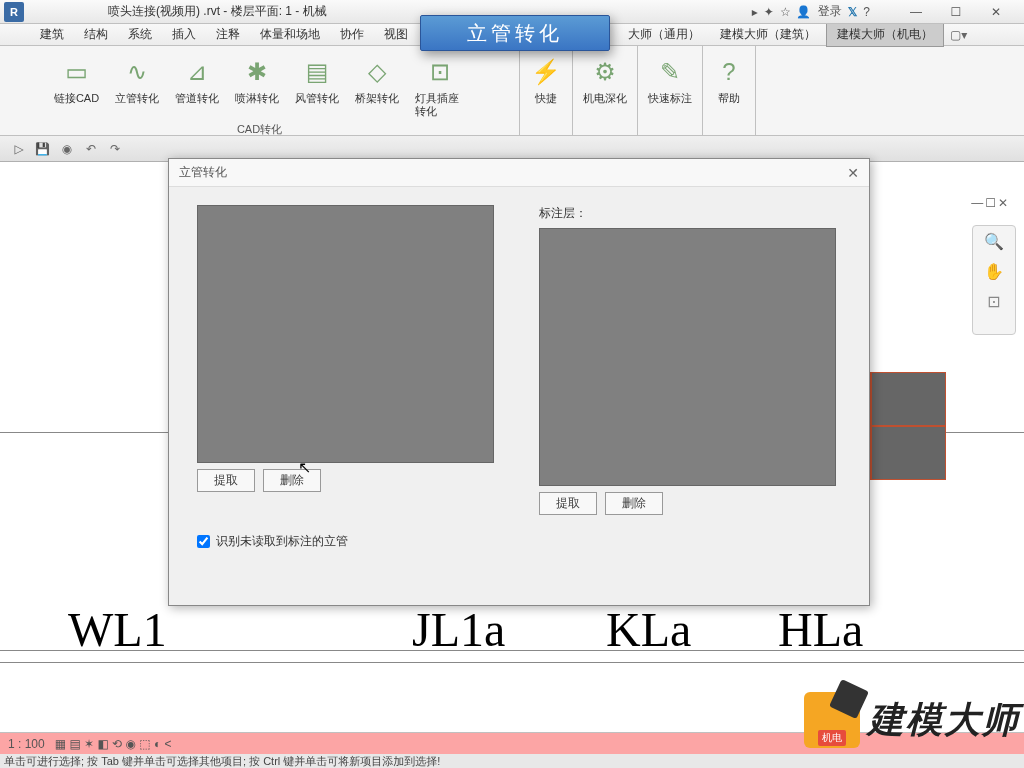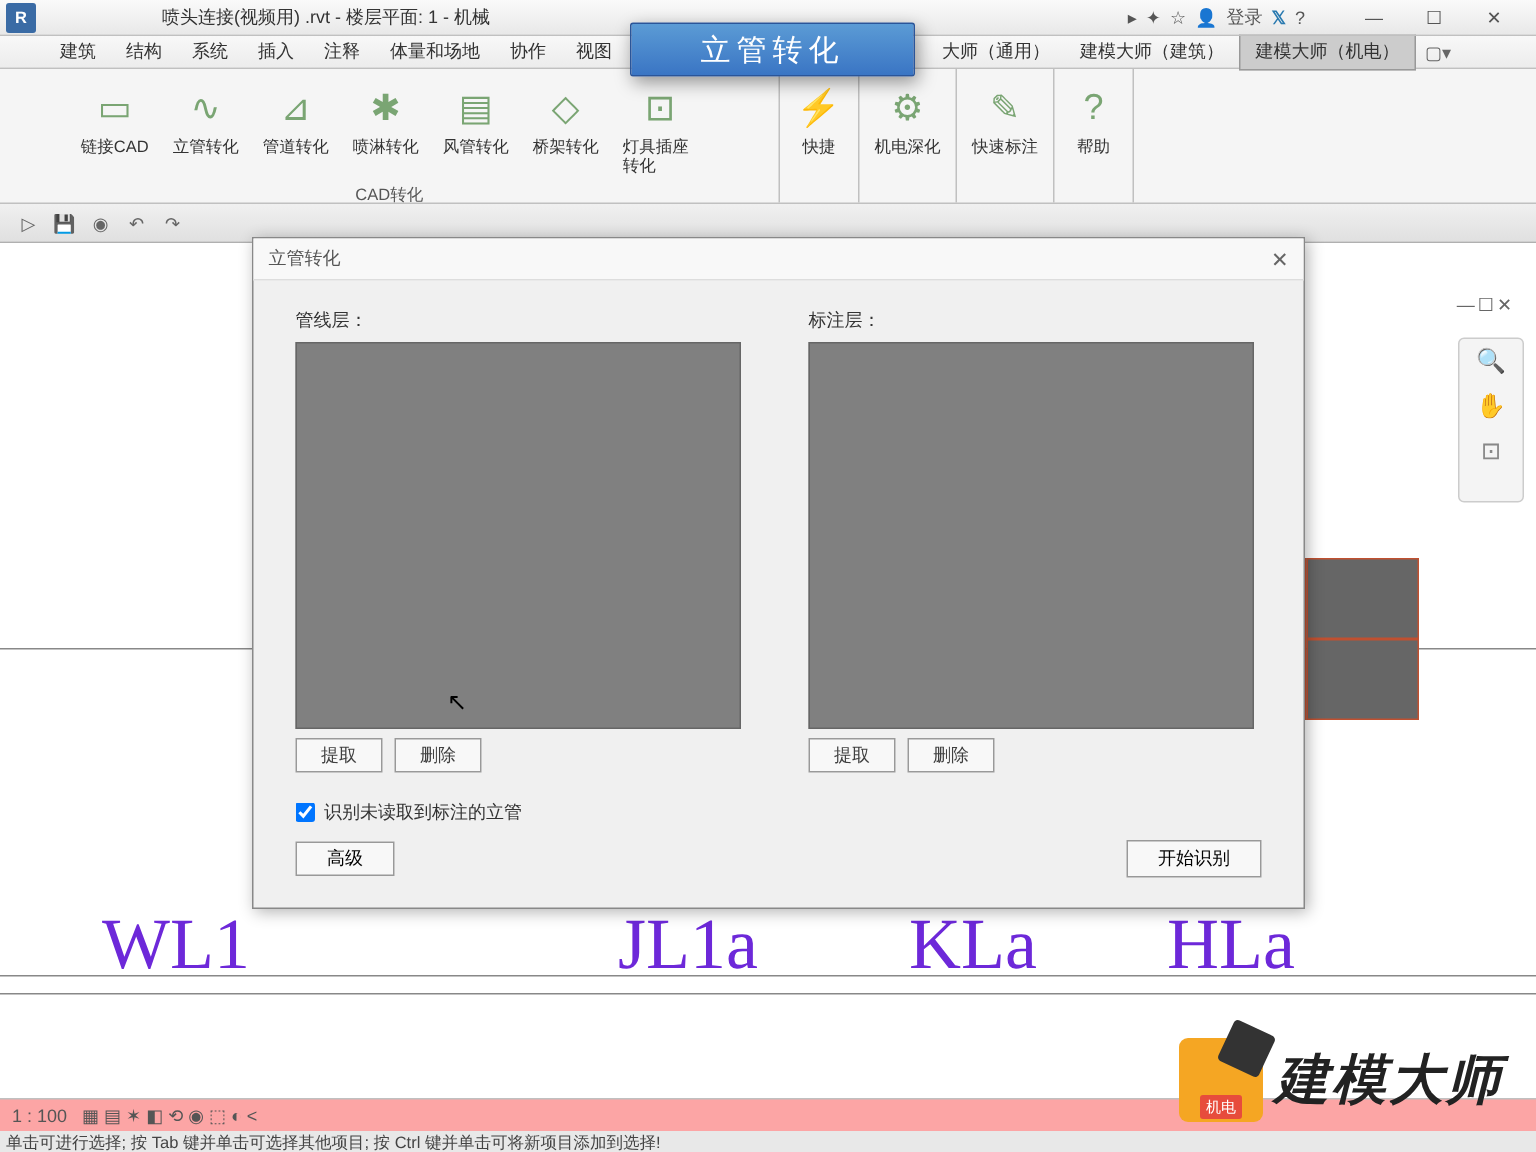--- a/index.html
+++ b/index.html
@@ -17,21 +17,21 @@
 .ribbon{height:90px;background:#f5f5f5;border-bottom:1px solid #c0c0c0;display:flex}
 .ribbon-group{border-right:1px solid #c0c0c0;padding:4px 8px;display:flex;flex-direction:column;align-items:center}
 .ribbon-btns{display:flex;gap:12px;flex:1;align-items:flex-start;padding-top:4px}
 .ribbon-btn{display:flex;flex-direction:column;align-items:center;gap:4px;cursor:pointer;padding:2px}
 .ribbon-icon{width:32px;height:32px;display:flex;align-items:center;justify-content:center;font-size:24px;color:#7aa573}
 .ribbon-label{font-size:11px;color:#333;text-align:left;line-height:1.2;max-width:50px}
 .group-label{font-size:11px;color:#555;padding:2px 0}
 .qat{height:26px;background:linear-gradient(#f0f0f0,#e0e0e0);border-bottom:1px solid #b0b0b0;display:flex;align-items:center;gap:6px;padding:0 10px}
 .qat-btn{width:18px;height:18px;color:#666;cursor:pointer;display:flex;align-items:center;justify-content:center}
 .canvas{position:absolute;top:162px;left:0;right:0;bottom:40px;background:#fff}
-.canvas-text{position:absolute;font-family:"Times New Roman",serif;font-size:48px;color:#6d28d9}
+.canvas-text{position:absolute;font-family:"Times New Roman",serif;font-size:48px;color:#000000}
 .dialog{position:absolute;top:158px;left:168px;width:702px;height:448px;background:#f0f0f0;border:1px solid #888;box-shadow:2px 2px 10px rgba(0,0,0,.3);z-index:100}
 .dlg-title{height:28px;display:flex;align-items:center;padding:0 10px;color:#555;background:#f8f8f8;border-bottom:1px solid #ddd}
 .dlg-close{margin-left:auto;font-size:14px;color:#666;cursor:pointer}
 .dlg-body{padding:18px 28px;display:flex;gap:40px}
 .dlg-col{flex:1}
 .dlg-col-label{color:#333;margin-bottom:6px}
 .dlg-list{width:297px;height:258px;background:#808080;border:1px solid #666}
 .dlg-btns{margin-top:6px;display:flex;gap:8px}
 .dlg-btn{padding:2px 16px;background:#f8f8f8;border:1px solid #999;color:#404040;cursor:pointer;font-size:12px}
 .dlg-footer{padding:0 28px;display:flex;align-items:flex-end}
@@ -40,21 +40,21 @@
 .dlg-foot2{padding:10px 28px;display:flex;align-items:center}
 .dlg-adv{padding:2px 20px;background:#f8f8f8;border:1px solid #999;cursor:pointer}
 .dlg-start{margin-left:auto;padding:3px 20px;background:#f8f8f8;border:1px solid #999;cursor:pointer}
 .callout{position:absolute;top:15px;left:420px;width:190px;height:36px;background:linear-gradient(#5b9bd5,#3a75c4);border:1px solid #2a5599;color:#fff;font-size:20px;display:flex;align-items:center;justify-content:center;box-shadow:2px 4px 12px rgba(0,0,0,.4);z-index:200;border-radius:2px;letter-spacing:4px}
 .squares{position:absolute;top:372px;right:78px;z-index:5}
 .sq{width:75px;height:54px;background:#666;border:1px solid #c05030;float:left}
 .viewcube{position:absolute;top:225px;right:8px;width:44px;height:110px;background:#f4f4f4;border:1px solid #ccc;border-radius:4px;z-index:10}
 .vc-item{height:30px;display:flex;align-items:center;justify-content:center;color:#888;font-size:16px}
 .status{position:absolute;bottom:14px;left:0;right:0;height:22px;background:#fca5a5;border-top:1px solid #c0c0c0;display:flex;align-items:center;padding:0 8px;gap:10px;font-size:11px;color:#555}
 .hint{position:absolute;bottom:0;left:0;right:0;height:14px;background:#e8e8e8;font-size:11px;color:#444;padding:0 4px;display:flex;align-items:center}
-.brand{position:absolute;bottom:20px;right:22px;display:flex;align-items:center;gap:8px;z-index:50}
+.brand{position:absolute;bottom:20px;right:4px;display:flex;align-items:center;gap:8px;z-index:50}
 .brand-icon{width:56px;height:56px;background:#f5a623;border-radius:6px;position:relative;display:flex;align-items:flex-end;justify-content:center;padding-bottom:2px}
 .brand-icon::before{content:"";position:absolute;top:-8px;right:-4px;width:30px;height:30px;background:#333;border-radius:3px;transform:rotate(25deg)}
 .brand-tag{background:#e74c3c;color:#fff;font-size:10px;padding:1px 4px;border-radius:2px}
 .brand-text{font-size:36px;font-weight:bold;color:#222;font-style:italic;letter-spacing:2px}
 .cursor{position:absolute;top:458px;left:298px;z-index:150;font-size:16px;color:#000}
 .small-win{position:absolute;top:196px;right:16px;display:flex;gap:2px;color:#666;font-size:11px;z-index:10}
 .hline{position:absolute;left:0;right:0;height:1px;background:#888}
 </style>
 </head>
 <body>
@@ -202,21 +202,20 @@
 
 <div class="callout">立管转化</div>
 
 <div class="dialog">
   <div class="dlg-title">
     <span>立管转化</span>
     <span class="dlg-close">✕</span>
   </div>
   <div class="dlg-body">
     <div class="dlg-col">
-      <div class="dlg-col-label">管线层：</div>
       <div class="dlg-list"></div>
       <div class="dlg-btns">
         <button class="dlg-btn">提取</button>
         <button class="dlg-btn">删除</button>
       </div>
     </div>
     <div class="dlg-col">
       <div class="dlg-col-label">标注层：</div>
       <div class="dlg-list"></div>
       <div class="dlg-btns">
@@ -224,24 +223,20 @@
         <button class="dlg-btn">删除</button>
       </div>
     </div>
   </div>
   <div class="dlg-footer">
     <label class="dlg-check">
       <input type="checkbox" checked="" style="">
       <span>识别未读取到标注的立管</span>
     </label>
   </div>
-  <div class="dlg-foot2">
-    <button class="dlg-adv">高级</button>
-    <button class="dlg-start">开始识别</button>
-  </div>
 </div>
 
 <div class="cursor">↖</div>
 
 <div class="brand">
   <div class="brand-icon">
       <span class="brand-tag">机电</span>
     </div>
   <div class="brand-text">建模大师</div>
 </div>

